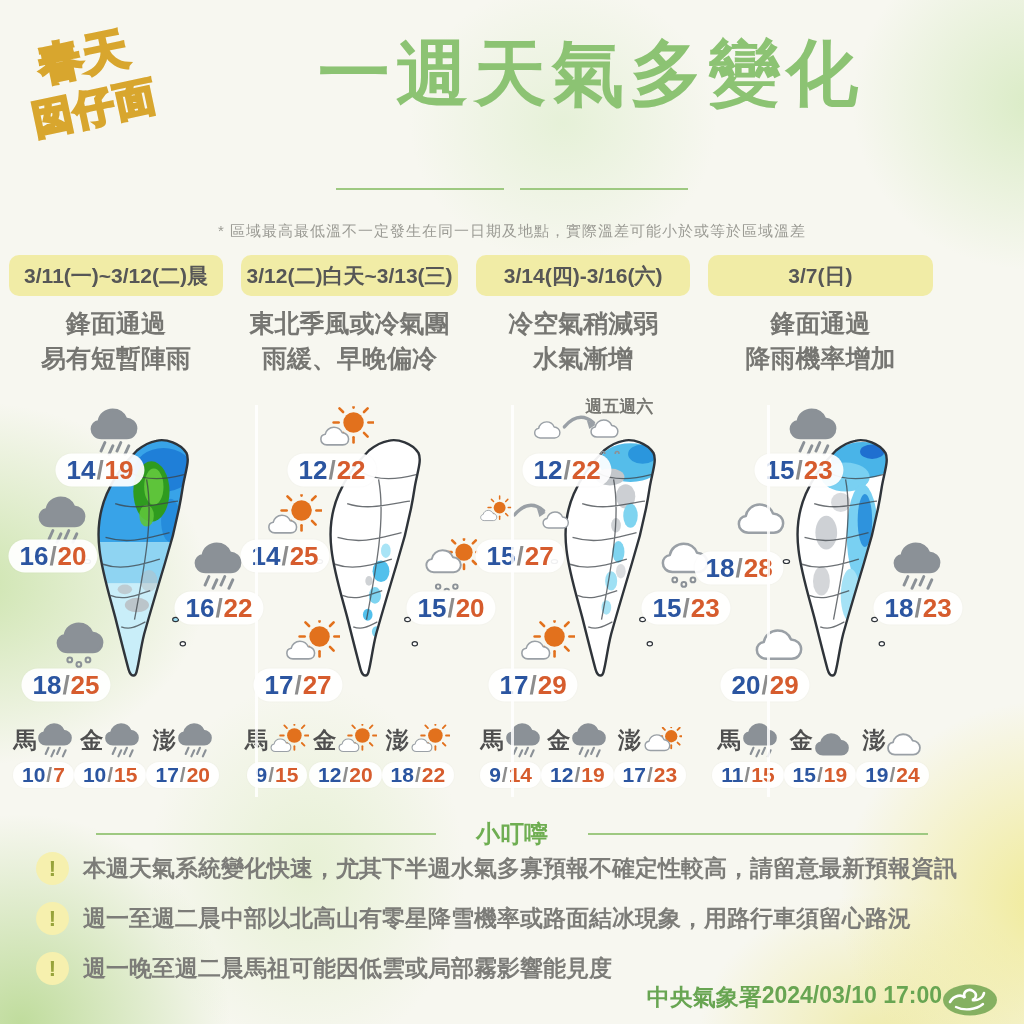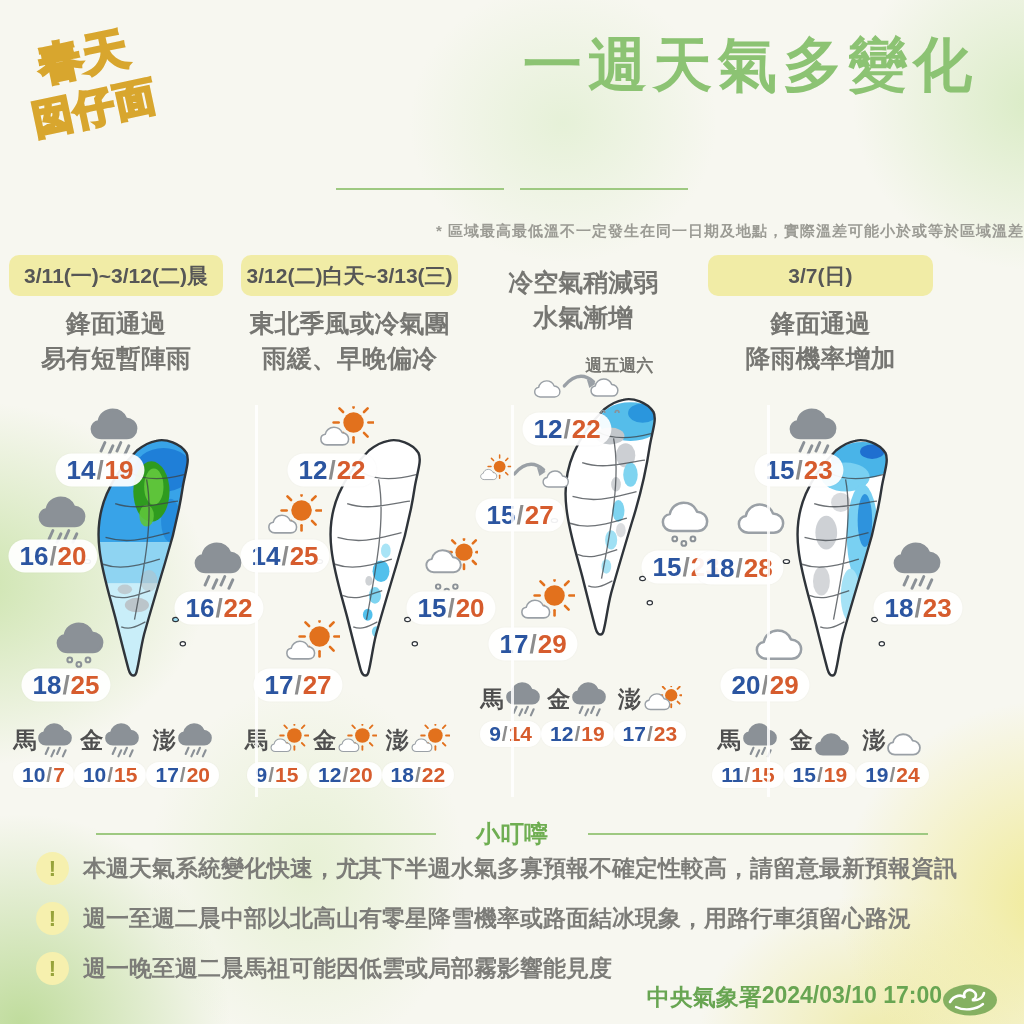--- a/index.html
+++ b/index.html
@@ -12,27 +12,27 @@
       radial-gradient(300px 280px at 103% 88%, rgba(238,230,120,.75), rgba(238,230,120,0) 72%),
       radial-gradient(260px 200px at 86% 101%, rgba(234,228,128,.6), rgba(234,228,128,0) 70%),
       radial-gradient(220px 200px at 55% 12%, rgba(190,226,160,.30), rgba(190,226,160,0) 70%),
       radial-gradient(220px 260px at 30% 85%, rgba(200,228,160,.35), rgba(200,228,160,0) 72%),
       #f7f7f0;}
   
   .badge{position:absolute;left:26px;top:28px;transform:rotate(-12deg);text-align:center;
     font-weight:bold;line-height:1.25;font-size:44px;color:#fcf2bb;
     -webkit-text-stroke:3px #d8a62e;letter-spacing:2px;}
   .badge .b2{font-size:40px;}
-  .title{position:absolute;left:188px;top:26px;width:790px;text-align:right;
-    font-size:59px;font-weight:bold;color:#8cc373;letter-spacing:6px;white-space:nowrap;}
+  .title{position:absolute;left:196px;top:26px;width:790px;text-align:center;
+    font-size:72px;font-weight:bold;color:#8cc373;letter-spacing:6px;white-space:nowrap;}
   .subtitle-row{position:absolute;top:188px;left:0;width:1024px;display:flex;align-items:center;justify-content:center;gap:16px;}
   .subtitle-row .hline{height:2px;width:168px;background:#9ec981;}
   .subtitle{font-size:23px;font-weight:bold;color:#7bb25c;white-space:nowrap;}
-  .subnote{position:absolute;top:222px;left:0;width:1024px;text-align:right;
-    font-size:15px;color:#9b9b94;font-weight:bold;letter-spacing:1px;}
+  .subnote{position:absolute;top:222px;left:0;width:1024px;text-align:center;
+    font-size:15px;color:#9b9b94;font-weight:normal;letter-spacing:1px;}
   
   .columns{position:absolute;top:255px;left:0;width:900px;display:flex;}
   .column{width:256px;position:relative;}
   .col-sep{position:absolute;top:405px;width:3px;height:392px;background:rgba(255,255,255,.85);}
   .hdr{margin:0 9px;height:41px;background:#f1eca6;border-radius:10px;
     display:flex;align-items:center;justify-content:center;
     font-size:21px;font-weight:bold;color:#565656;white-space:nowrap;}
   .desc{margin-top:10px;height:72px;text-align:center;font-size:25px;font-weight:bold;
     color:#767672;line-height:1.4;}
   .map-area{position:relative;height:320px;margin-top:20px;}
@@ -343,20 +343,21 @@
                   <g transform="translate(1,16) scale(0.66)">
                     <path d="M11,30 C5.5,30 2.5,26 2.5,22.2 C2.5,18.6 5,15.8 8.6,15.2 C9.6,9.6 14.6,5.2 20.8,5.2 C26.2,5.2 30.6,8.4 32.6,13 C37.6,13.2 41.5,17 41.5,21.6 C41.5,26.2 38.3,30 33.3,30 Z" fill="#ffffff" stroke="#9aa0a6" stroke-width="2.2" stroke-linejoin="round"></path>
                   </g>
                 </svg></span>
             </div>
             <div class="tmp"><span class="lo">18</span><span class="sl">/</span><span class="hi">22</span></div>
           </div>
         </div>
       </div>
       <div class="column">
+        <div class="hdr">3/14(四)-3/16(六)</div>
         <div class="desc">
           <div>冷空氣稍減弱</div>
           <div>水氣漸增</div>
         </div>
         <div class="map-area">
           <svg class="tw" viewBox="0 0 120 212">
   <defs>
               <clipPath id="clip2">
                 <path d="M66,4 C74,2 86,6 91,14 C94,20 90,30 88,42 C85,62 80,84 73,106 C67,126 61,146 56,164 C53,176 52,186 50,194 C49,200 45,200 43,193 C40,182 36,166 32,150 C27,131 21,112 19,94 C17,78 19,62 25,48 C31,34 40,22 50,12 C55,8 60,5 66,4 Z"></path>
               </clipPath>

